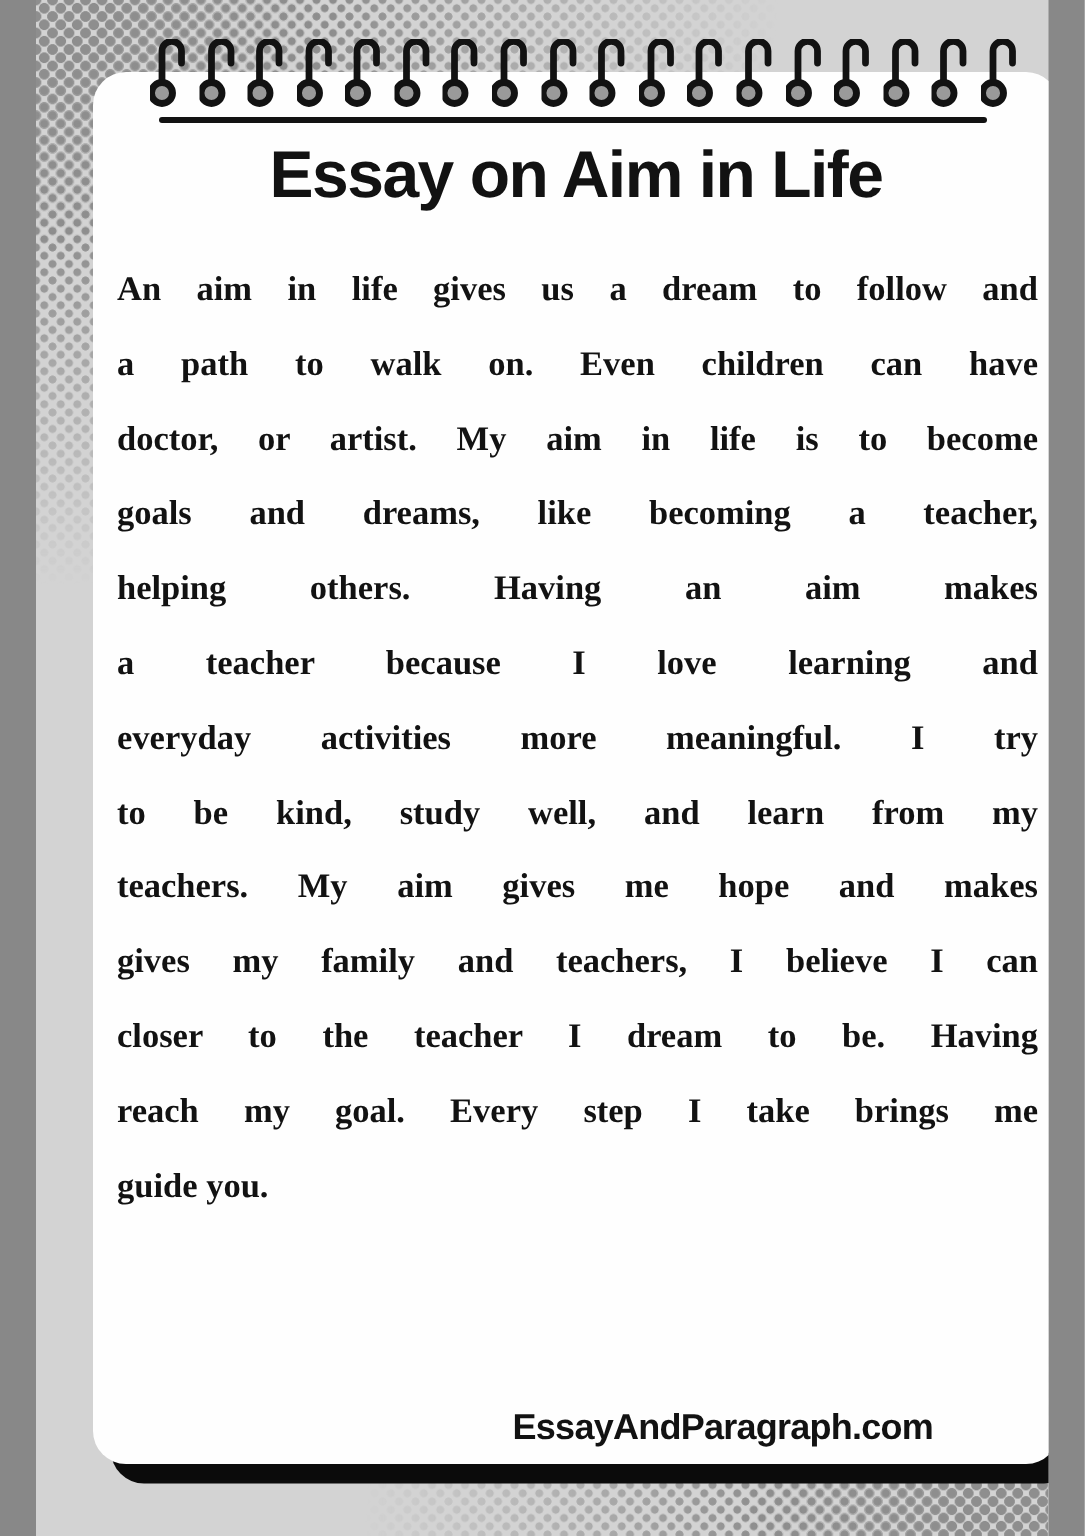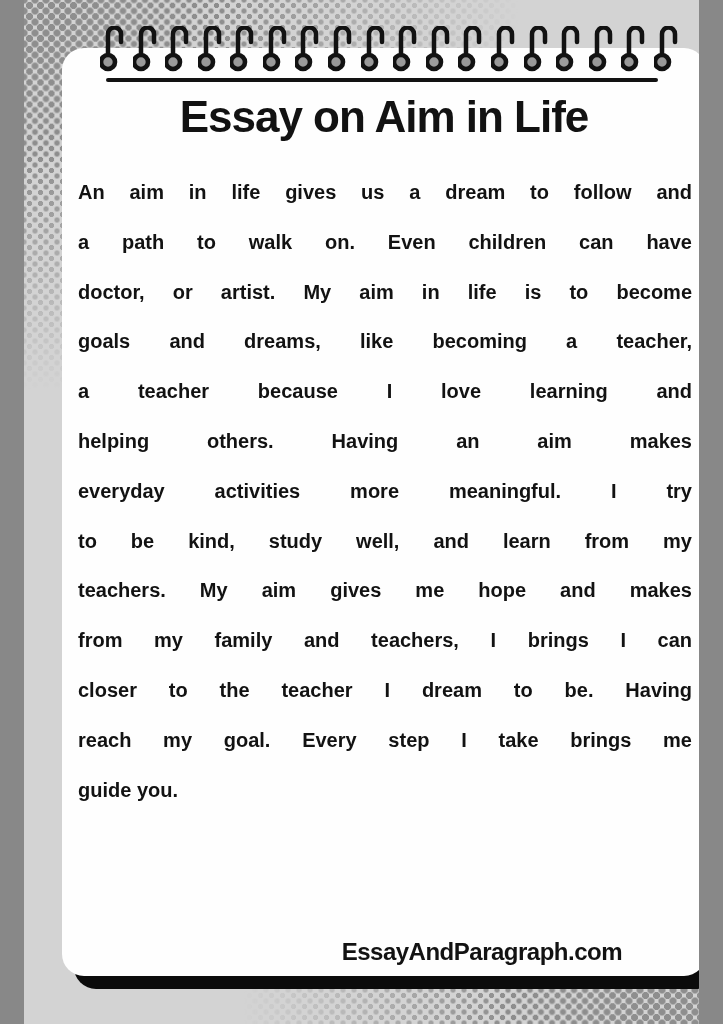--- a/index.html
+++ b/index.html
@@ -73,27 +73,28 @@
     color:var(--ink,#121212);
     z-index:2;
   }
   .body-text{
     position:absolute;
     left:54px;top:168px;width:614px;
     z-index:2;
     color:var(--ink,#121212);
   }
   .body-line{
-    font-size:20px;font-weight:bold;
+    font-size:23px;font-weight:bold;
     line-height:49.8px;
     text-align:justify;
     -moz-text-align-last:justify;
     text-align-last:justify;
     text-justify:inter-word;
     white-space:normal;
+    font-family:Liberation Serif, serif;
   }
   .body-line.last{
     -moz-text-align-last:left;
     text-align-last:left;
   }
   .footer{
     position:absolute;
     right:77px;top:938px;
     font-family:Liberation Sans, sans-serif;
     font-weight:bold;
@@ -191,26 +192,26 @@
 
   <div class="divider"></div>
 
   <h1 class="title" style="margin:0;">Essay on Aim in Life</h1>
 
   <div class="body-text">
       <div class="body-line">An aim in life gives us a dream to follow and</div>
       <div class="body-line">a path to walk on. Even children can have</div>
       <div class="body-line">doctor, or artist. My aim in life is to become</div>
       <div class="body-line">goals and dreams, like becoming a teacher,</div>
+      <div class="body-line">helping others. Having an aim makes</div>
       <div class="body-line">a teacher because I love learning and</div>
-      <div class="body-line">helping others. Having an aim makes</div>
       <div class="body-line">everyday activities more meaningful. I try</div>
       <div class="body-line">to be kind, study well, and learn from my</div>
       <div class="body-line">teachers. My aim gives me hope and makes</div>
-      <div class="body-line">from my family and teachers, I brings I can</div>
+      <div class="body-line">gives my family and teachers, I believe I can</div>
       <div class="body-line">closer to the teacher I dream to be. Having</div>
       <div class="body-line">reach my goal. Every step I take brings me</div>
       <div class="body-line last">guide you.</div>
     </div>
 
   <div class="footer">EssayAndParagraph.com</div>
 
 </div>
 
 </body></html>

